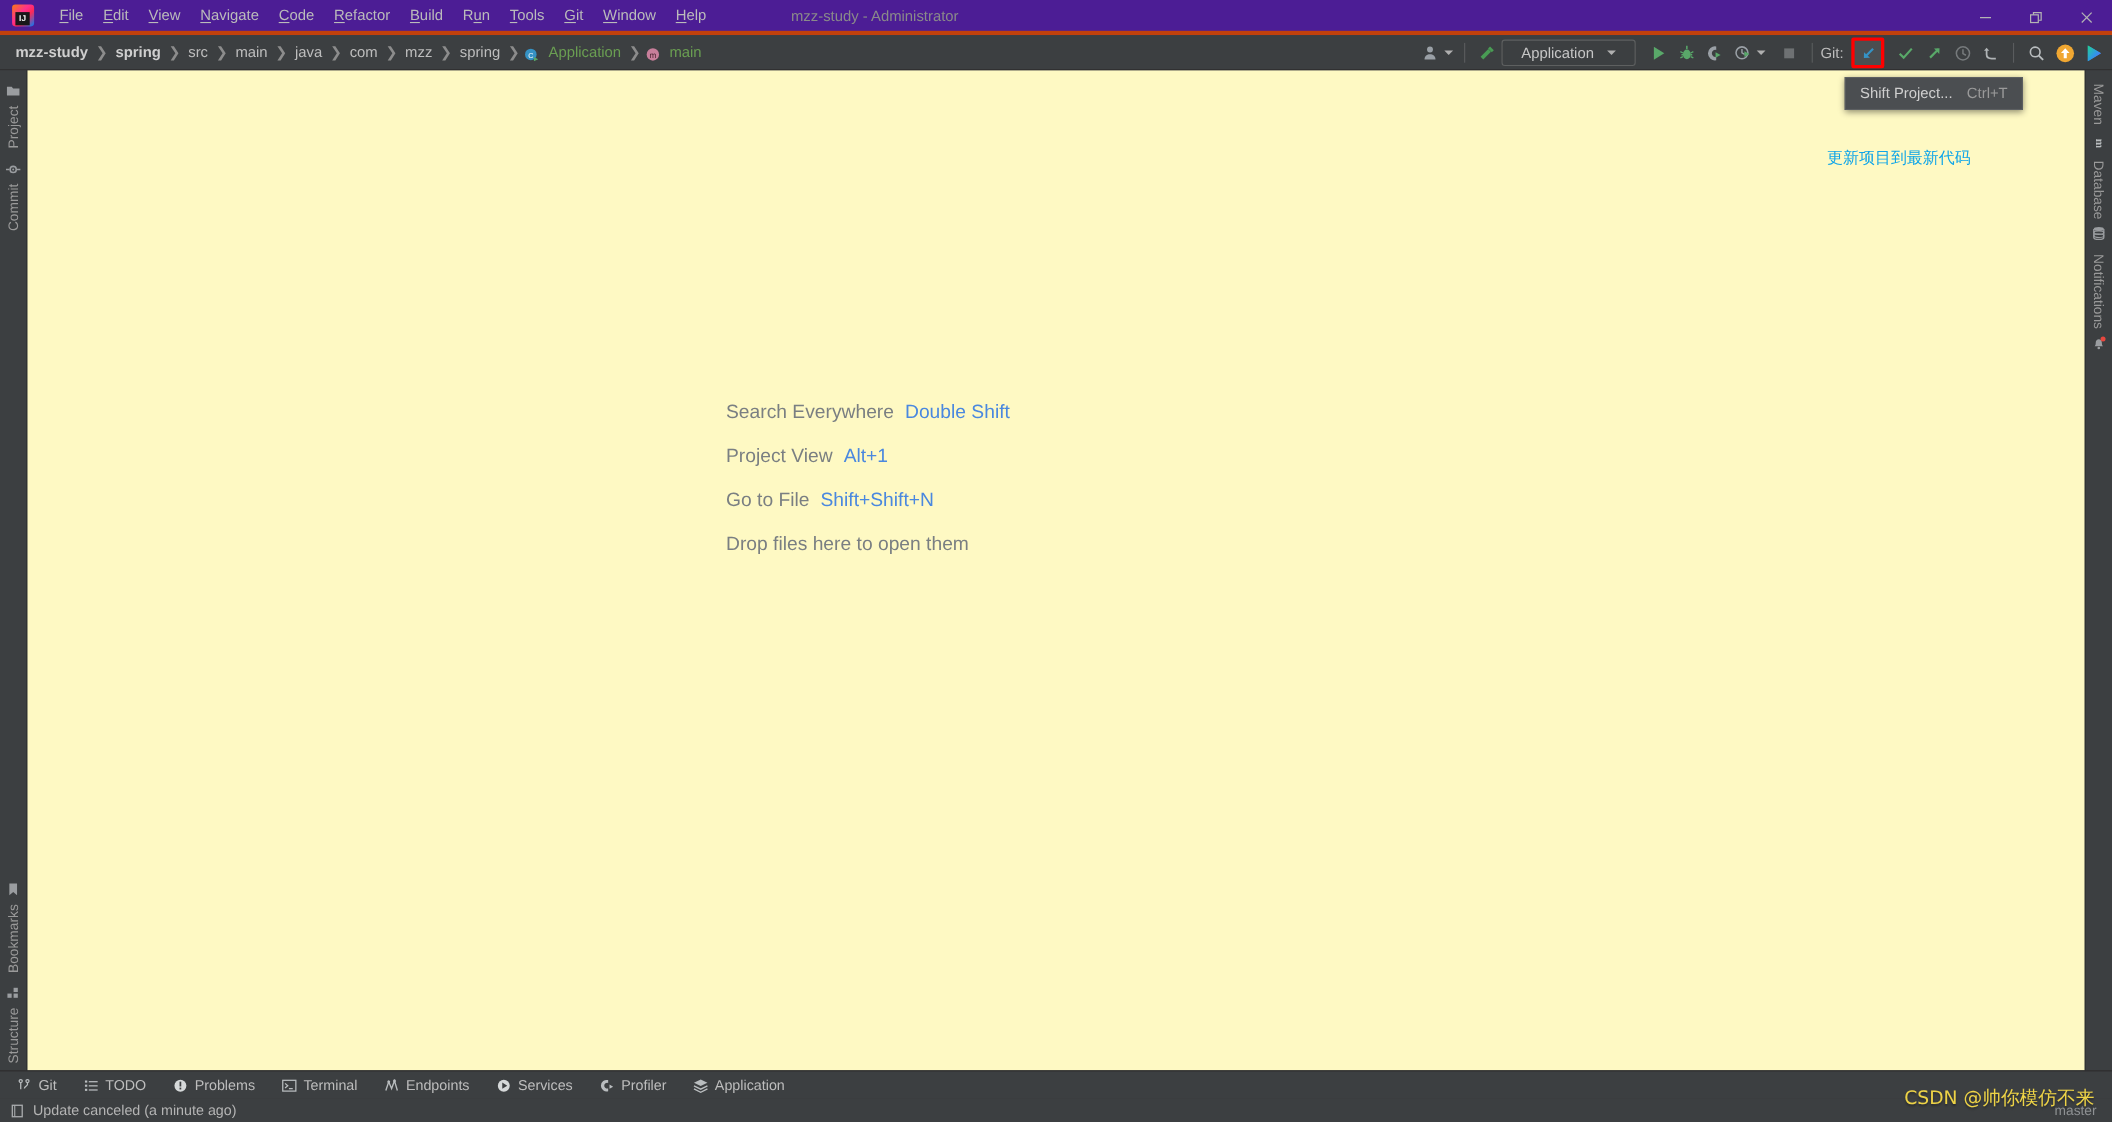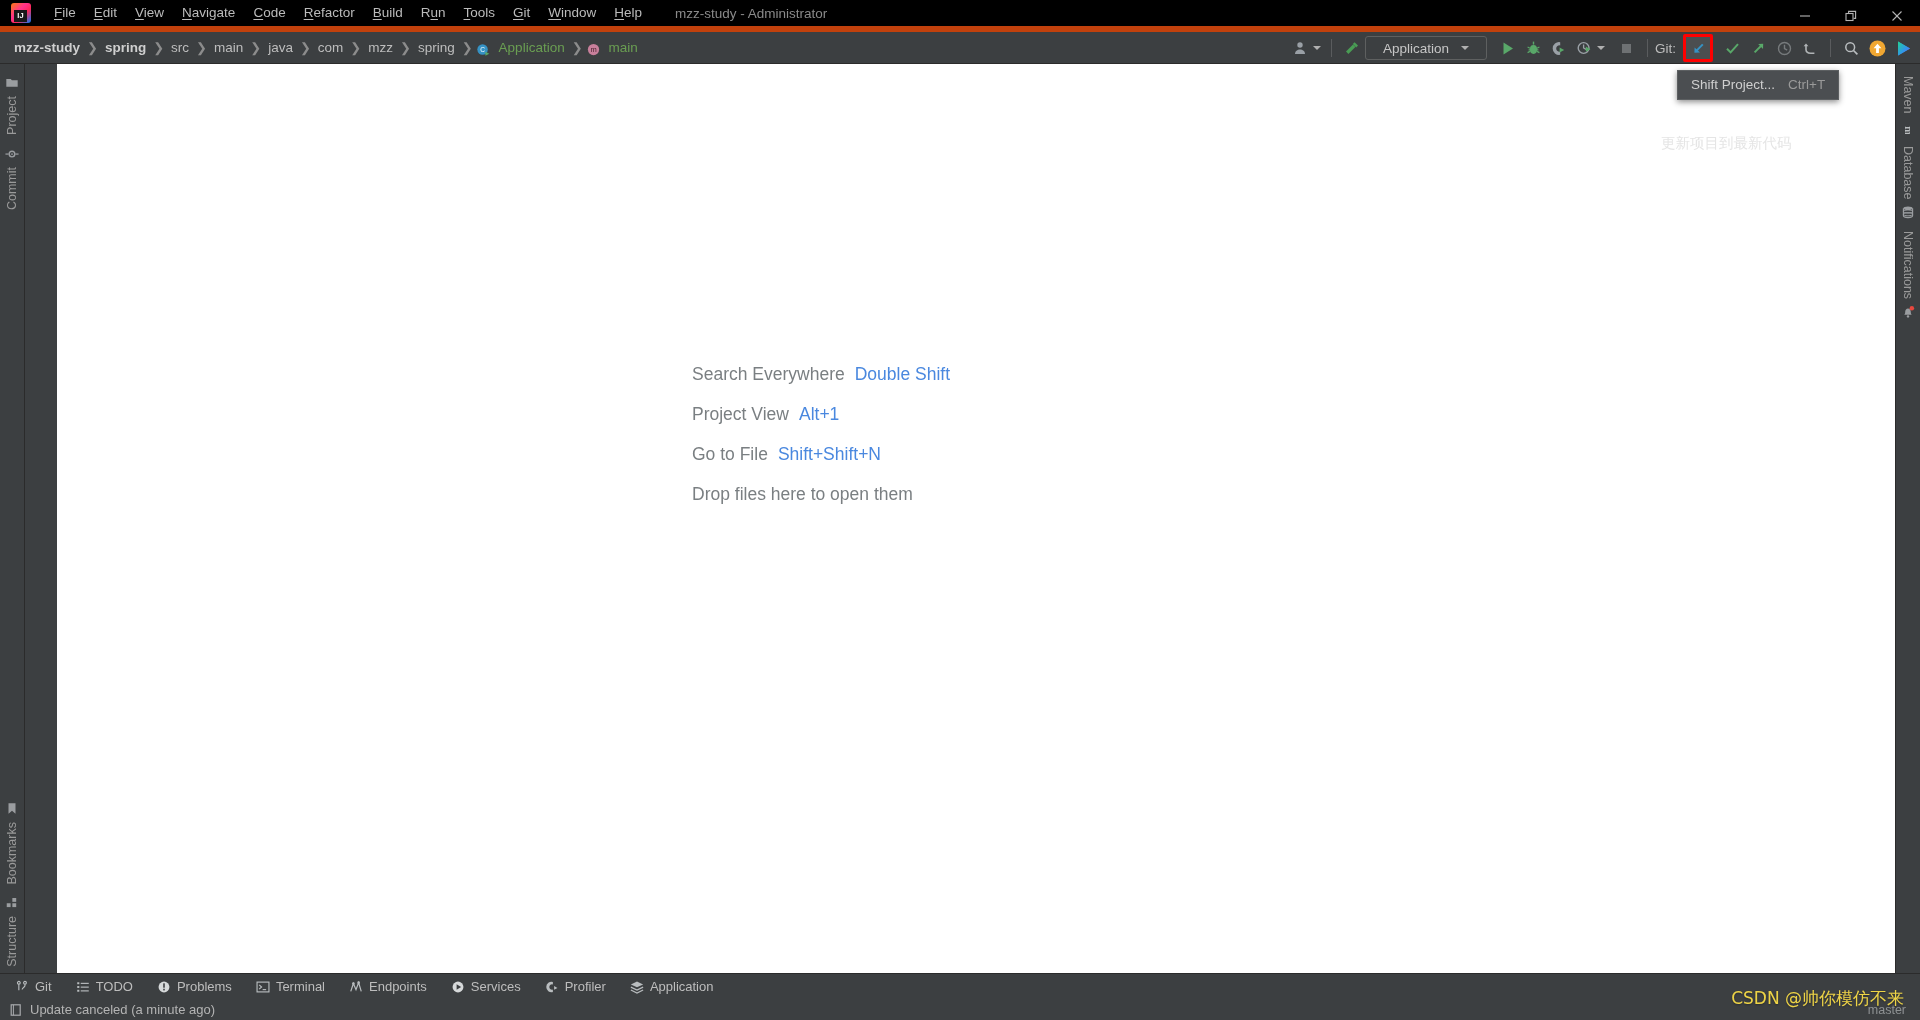--- a/index.html
+++ b/index.html
@@ -8,42 +8,42 @@
     background: #3c3f41;
     font-family: "Liberation Sans", sans-serif;
     overflow: hidden;
     -webkit-font-smoothing: antialiased;
   }
   #app { position: relative; width: 1920px; height: 1020px; background: #3c3f41; }
 
   
   .titlebar {
     position: absolute; left:0; top:0; width:1920px; height:32px;
-    background:#000000; display:flex; align-items:center;
-    border-bottom: 6px solid #c2410c;
+    background:#4c1d95; display:flex; align-items:center;
+    border-bottom: 4px solid #c2410c;
   }
   .ij-logo {
     width:20px; height:20px; margin-left:11px; margin-right:14px;
     border-radius:3px; position:relative; flex:none;
     background: linear-gradient(135deg,#f97a12 0%,#ff318c 40%,#fe2857 62%,#007efc 100%);
     overflow:hidden;
   }
   .ij-logo::after{
     content:"IJ"; position:absolute; left:3px; bottom:1px;
     width:13px; height:12px; background:#18181a; color:#fff;
     font-size:7.5px; font-weight:bold; line-height:12px; text-align:center;
     font-family:"Liberation Sans",sans-serif;
   }
   .menu-item {
     color:#bbbbbb; font-size:13.5px; padding:4px 9px; cursor:default;
     white-space:nowrap; line-height:16px;
   }
   .menu-item u { text-decoration: underline; text-underline-offset:2px; }
   .win-title {
-    color:#8a8a8a; font-size:13.5px; margin-left:24px; white-space:nowrap;
+    color:#8a8a8a; font-size:13.5px; margin-left:68px; white-space:nowrap;
   }
   .win-ctrls { position:absolute; right:0; top:0; height:32px; display:flex; }
   .win-btn {
     width:46px; height:32px; display:flex; align-items:center; justify-content:center;
     color:#b4b4b4;
   }
   .win-btn svg { display:block; }
 
   
   .navbar {
@@ -88,21 +88,21 @@
     position:absolute; left:1677px; top:70px;
     background:#4b4e51; border:1px solid #5c5f61;
     padding:6px 13px 7px 13px; display:flex; align-items:baseline; gap:13px;
     box-shadow:0 2px 6px rgba(0,0,0,.45); z-index:40; white-space:nowrap;
   }
   .tooltip .tt-label { color:#cfcfcf; font-size:13.5px; }
   .tooltip .tt-key { color:#9a9a9a; font-size:13.5px; }
 
   
   .annot {
-    position:absolute; left:1661px; top:134px; color:#e5e5e5;
+    position:absolute; left:1661px; top:134px; color:#0ea5e9;
     font-size:14.5px; font-family:"DejaVu Sans",sans-serif; white-space:nowrap; z-index:30;
   }
 
   
   .stripe {
     position:absolute; top:64px; width:25px; background:#3c3f41;
     display:flex; flex-direction:column; align-items:center;
   }
   .stripe.left { left:0; bottom:37px; border-right:1px solid #2b2b2b; }
   .stripe.right { right:0; bottom:37px; border-left:1px solid #2b2b2b; }
@@ -112,22 +112,21 @@
   }
   .stripe.left .stripe-item { writing-mode:vertical-rl; transform:rotate(180deg); }
   .stripe.right .stripe-item { writing-mode:vertical-rl; }
   .stripe-ico { width:14px; height:14px; flex:none; }
   .stripe.left .stripe-ico { transform: rotate(180deg); }
   .spacer-grow { flex:1 1 auto; }
 
   
   .editor {
     position:absolute; left:25px; top:64px; right:25px; bottom:37px;
-    background:#ffffff;
-    margin-left:32px;
+    background:#fef9c3;
   }
   .hints {
     position:absolute; left:635px; top:290px; display:flex; flex-direction:column;
     gap:0px;
   }
   .hint-row {
     height:40px; display:flex; align-items:center; gap:10px;
     font-size:17.5px; color:#7a7f82; white-space:nowrap;
   }
   .hint-key { color:#4a88df; }

